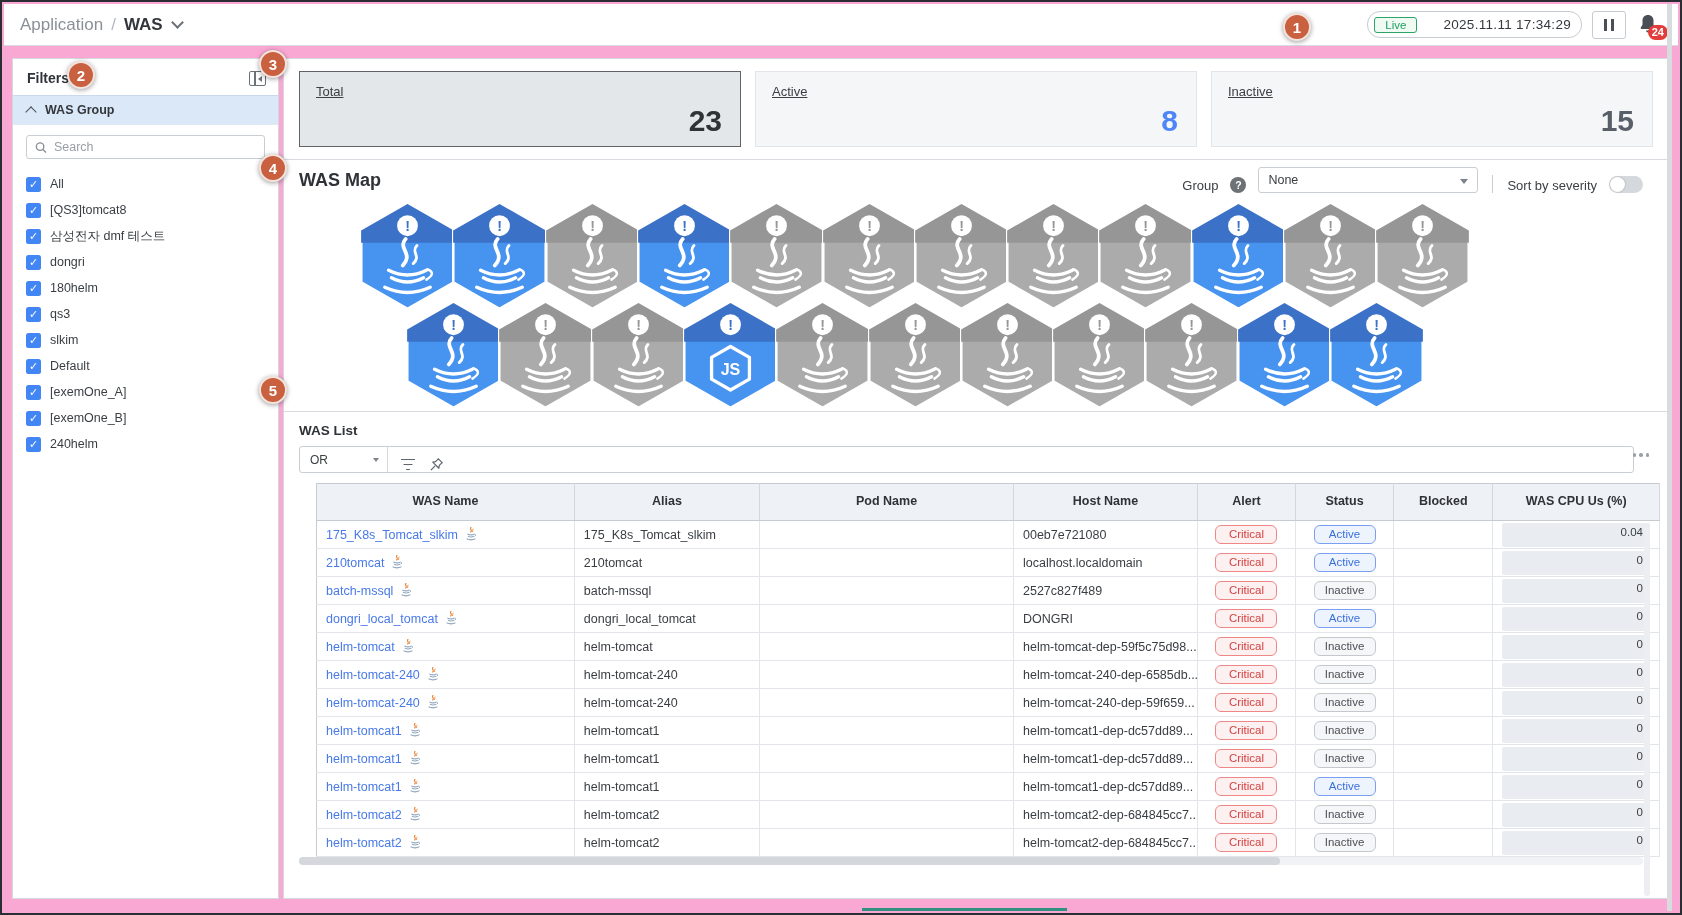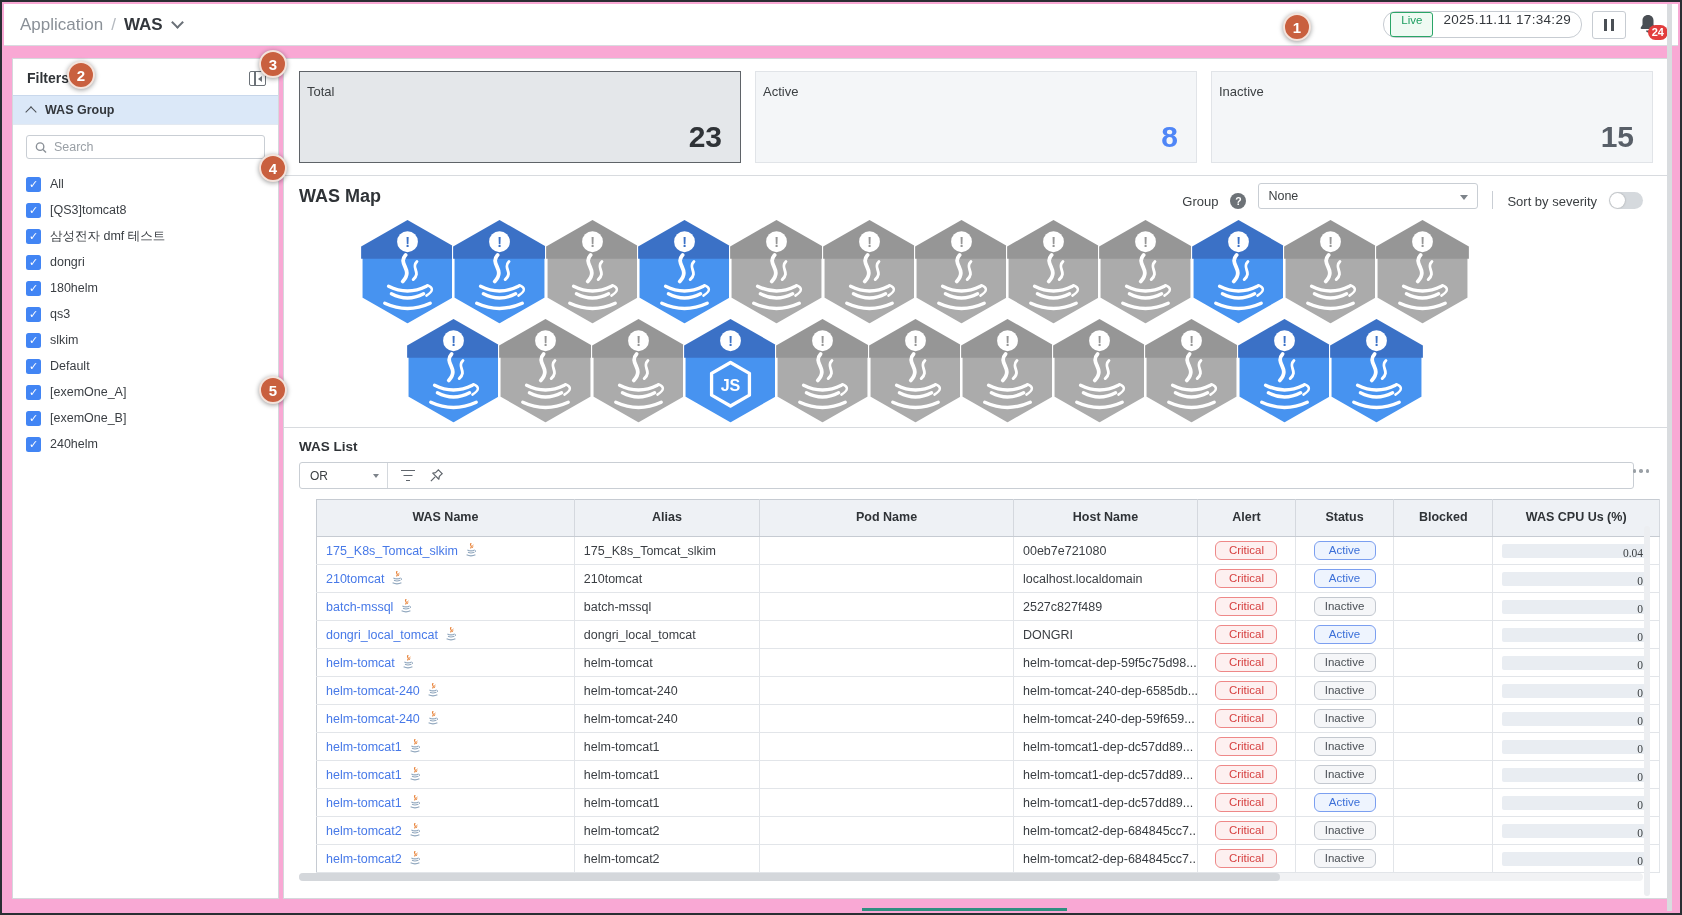--- a/index.html
+++ b/index.html
@@ -8,21 +8,21 @@
   .window { position:relative; width:1682px; height:915px; border:2px solid #2a2e33; background:#f9a8d4; overflow:hidden; }
 
   
   .topbar { position:absolute; left:2px; right:2px; top:2px; height:42px; background:#fff; border-bottom:1px solid #d8dbdf; display:flex; align-items:center; padding:0 16px; }
   .breadcrumb { display:flex; align-items:center; gap:8px; font-size:17px; }
   .bc-root { color:#8a9097; }
   .bc-sep { color:#b4b9bf; }
   .bc-cur { color:#33373c; font-weight:bold; }
   .chev { width:9px; height:9px; border-right:2px solid #6a7077; border-bottom:2px solid #6a7077; transform:rotate(45deg); margin-top:-4px; margin-left:2px; }
   .topbar-right { margin-left:auto; display:flex; align-items:center; gap:10px; }
-  .live-box { display:flex; gap:10px; border:1px solid #c7ccd2; border-radius:13px; height:27px; padding:0 10px 0 6px; background:#fff; }
+  .live-box { display:flex; align-items:center; gap:26px; border:1px solid #c7ccd2; border-radius:13px; height:27px; padding:0 10px 0 6px; background:#fff; }
   .live-badge { border:1px solid #2aa express; border:1px solid #2aa567; color:#1d9e61; background:#effaf3; font-size:11.5px; padding:1px 10px; border-radius:3px; }
   .timestamp { font-size:13.5px; color:#34383d; letter-spacing:.3px; }
   .pause-btn { width:34px; height:28px; border:1px solid #c7ccd2; border-radius:3px; background:#fff; display:flex; align-items:center; justify-content:center; gap:4px; }
   .pause-btn i { display:block; width:3px; height:12px; background:#4a4f55; }
   .bell-wrap { position:relative; width:26px; height:26px; }
   .bell-badge { position:absolute; right:-6px; bottom:-2px; background:#e23d3d; color:#fff; font-size:11px; font-weight:bold; border-radius:8px; padding:1.5px 4px; }
 
   
   .ann { position:absolute; width:28px; height:28px; border-radius:50%; background:#c9603f; border:2px solid #f3e3dc; box-shadow:0 1px 5px rgba(0,0,0,.4); color:#fff; font-weight:bold; font-size:15px; display:flex; align-items:center; justify-content:center; z-index:60; }
 
@@ -40,21 +40,21 @@
   .search-box input { border:none; outline:none; font-size:12.5px; color:#3c4043; width:100%; font-family:"Liberation Sans",sans-serif; }
   .search-box input::placeholder { color:#9aa0a6; }
   .sb-list { padding:8px 13px; }
   .sb-item { display:flex; align-items:center; gap:9px; height:26px; }
   .cbx { width:15px; height:15px; background:#4285f4; border-radius:2.5px; color:#fff; font-size:11px; display:flex; align-items:center; justify-content:center; flex:0 0 15px; }
   .sb-item span.lbl { font-size:12.5px; color:#3a3e43; }
 
   
   .main { position:absolute; left:281px; top:56px; width:1385px; bottom:14px; background:#fff; border:1px solid #d5d8dc; }
   .cards { display:flex; gap:14px; padding:12px 14px 12px 15px; }
-  .card { flex:1; height:92px; background:#f4f6f8; border:1px solid #e1e4e8; position:relative; padding:12px 7px; }
+  .card { flex:1; height:76px; background:#f4f6f8; border:1px solid #e1e4e8; position:relative; padding:12px 16px;text-decoration:underline; }
   .card.selected { background:#e4e7ea; border:1px solid #5f6368; }
   .card .c-label { font-size:13px; color:#3c4043; }
   .card .c-value { position:absolute; right:18px; bottom:8px; font-size:30px; font-weight:bold; color:#2f3337; }
   .card .c-value.blue { color:#4f86f7; }
   .card .c-value.slate { color:#585f68; }
 
   .sect-divider { border:none; border-top:1px solid #d8dbdf; margin:0; }
 
   .map-head { position:relative; height:34px; padding:10px 16px 0 15px; }
   .map-title { font-size:18px; font-weight:bold; color:#2f3337; }
@@ -67,21 +67,21 @@
   .sort-label { font-size:13px; color:#3c4043; }
   .toggle { width:34px; height:17px; border-radius:9px; background:#d5d9dd; position:relative; }
   .toggle::before { content:""; position:absolute; left:1px; top:1px; width:15px; height:15px; border-radius:50%; background:#fff; box-shadow:0 0 2px rgba(0,0,0,.3); }
 
   .hexmap { position:relative; height:215px; margin-top:2px; }
   .hex { position:absolute; width:95px; height:106px; }
 
   .list-head { padding:9px 16px 0 15px; }
   .list-title { font-size:13.5px; font-weight:bold; color:#2f3337; }
   .filterbar-row { position:relative; padding:7px 15px 8px 15px; }
-  .filterbar { height:27px; border:1px solid #c9ced4; border-radius:3px; display:flex; align-items:center; width:1335px; background:#fff; }
+  .filterbar { height:27px; border:1px solid #c9ced4; border-radius:3px; display:flex; align-items:flex-end; width:1335px; background:#fff; }
   .op-select { width:88px; height:100%; border-right:1px solid #d4d8dd; display:flex; align-items:center; padding:0 10px; font-size:12px; color:#3c4043; position:relative; }
   .op-select .caret-dn { position:absolute; right:8px; top:11px; border-left:3.5px solid transparent; border-right:3.5px solid transparent; border-top:4.5px solid #7d838a; }
   .fb-icons { display:flex; align-items:center; gap:14px; padding-left:12px; }
   .filter-ic { width:15px; height:12px; position:relative; }
   .filter-ic i { position:absolute; left:50%; transform:translateX(-50%); height:1.8px; background:#5f6artifact; background:#5f656c; display:block; }
   .filter-ic i:nth-child(1){ top:0; width:14px; }
   .filter-ic i:nth-child(2){ top:5px; width:9px; }
   .filter-ic i:nth-child(3){ top:10px; width:4px; }
   .more-ic { position:absolute; right:18px; top:14px; display:flex; gap:3px; }
   .more-ic i { width:3.5px; height:3.5px; border-radius:50%; background:#9aa0a6; }
@@ -93,21 +93,21 @@
   table.waslist td { height:28px; font-size:12.5px; color:#3a3e43; border-bottom:1px solid #e2e5e9; border-right:1px solid #e2e5e9; padding:0 9px; white-space:nowrap; overflow:hidden; }
   td.c-name a { color:#4779e8; text-decoration:none; font-size:12.5px; }
   td.c-name { display:flexno; }
   .namecell { display:flex; align-items:center; gap:6px; }
   td.c-alert, td.c-status { text-align:center; padding:0 4px; }
   .badge { display:inline-block; min-width:62px; padding:2px 8px; font-size:11.5px; border-radius:6px; line-height:1.2; }
   .badge.critical { color:#d64040; border:1px solid #e88; background:#fdf0f0; }
   .badge.active { color:#3b6fd8; border:1px solid #7b9ff0; background:#eef4fe; }
   .badge.inactive { color:#4a4f55; border:1px solid #c3c8cf; background:#f5f6f8; }
   td.c-cpu { padding:0 5px; }
-  .cpupill { background:#e9edf2; border-radius:2px; height:14px; line-height:18px; text-align:right; padding:0 7px; font-size:11.5px; color:#3c4043;font-family:Liberation Serif, serif; }
+  .cpupill { background:#e9edf2; border-radius:2px; height:24px; line-height:18px; text-align:right; padding:0 7px; font-size:11.5px; color:#3c4043; }
   .hscroll { height:8px; background:#f1f2f4; margin:0 24px 0 15px; border-radius:4px; position:relative; }
   .hscroll .thumb { position:absolute; left:0; top:0; height:8px; width:73%; background:#d4d7db; border-radius:4px; }
   .vscroll-table { position:absolute; right:17px; top:467px; width:6px; height:370px; background:#eceef1; border-radius:3px; }
   .page-scrollstrip { position:absolute; right:8px; top:2px; bottom:2px; width:5px; background:#d9dcdf; z-index:55; }
   .teal-sliver { position:absolute; left:860px; bottom:2px; width:205px; height:3px; background:#2f8f80; z-index:56; }
 </style>
 </head>
 <body>
 
 <div class="window">

